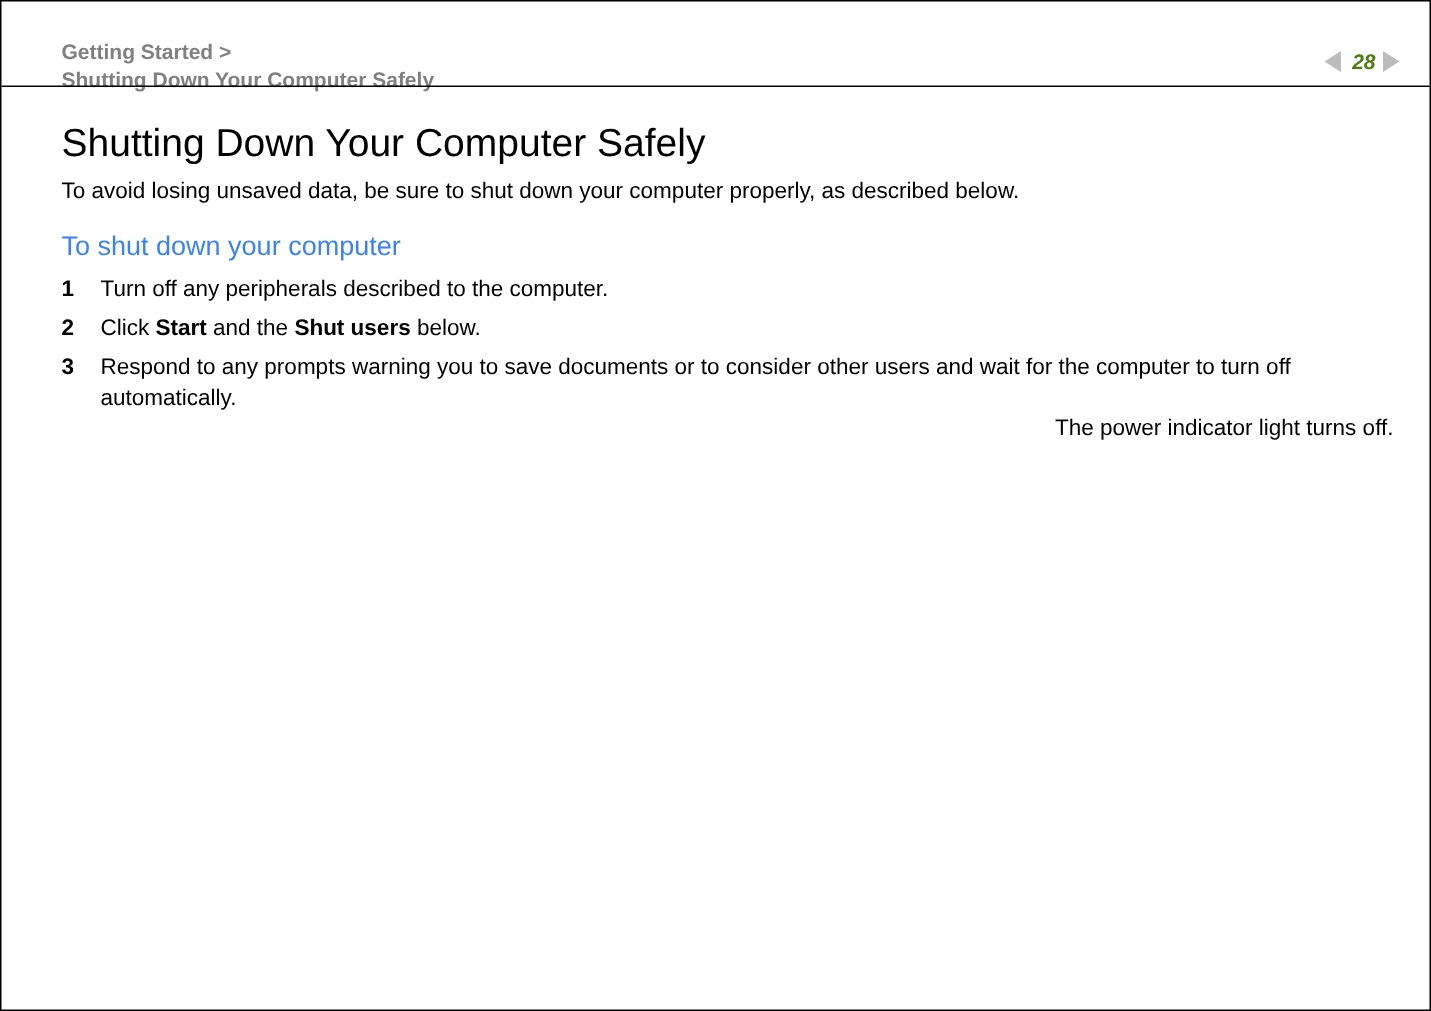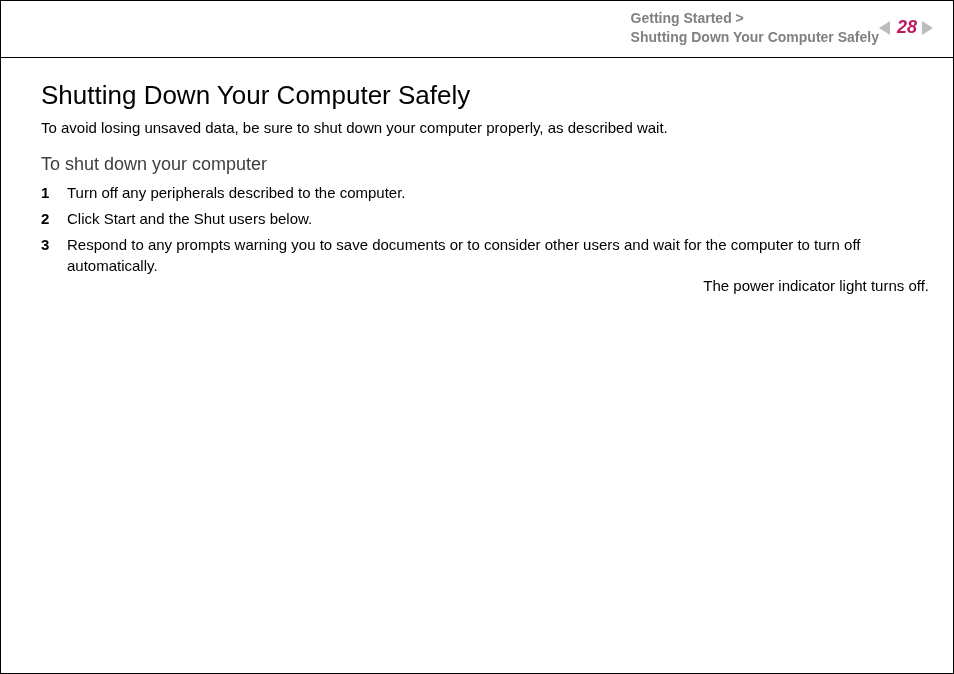--- a/index.html
+++ b/index.html
@@ -14,23 +14,23 @@
   }
   .page {
     box-sizing: border-box;
     width: 954px;
     height: 674px;
     border: 1px solid #000;
     position: relative;
   }
   .header {
     display: flex;
-    justify-content: flex-end;
+    justify-content: space-between;
     align-items: flex-start;
-    padding: 8px 20px 0 40px;
+    padding: 24px 20px 0 40px;
     height: 52px;
     box-sizing: border-box;
   }
   .breadcrumb {
     font-weight: bold;
     color: #808080;
     font-size: 14px;
     line-height: 1.35;
   }
   .pager {
@@ -47,22 +47,22 @@
   }
   .tri-left {
     border-right: 11px solid #bcbcbc;
   }
   .tri-right {
     border-left: 11px solid #bcbcbc;
   }
   .pager .num {
     font-style: italic;
     font-weight: bold;
-    font-size: 18px;
-    color: #be185d;
+    font-size: 14px;
+    color: #4d7c0f;
     margin: 0 1px 0 3px;
   }
   .topline {
     position: absolute;
     left: 0;
     right: 0;
     top: 56px;
     height: 0;
     border-top: 1px solid #000;
   }
@@ -75,21 +75,21 @@
     font-weight: normal;
     margin: 0 0 8px 0;
     line-height: 1.15;
   }
   .intro {
     font-size: 15px;
     margin: 0 0 18px 0;
   }
   .subhead {
     font-size: 18px;
-    color: #404040;
+    color: #3b82f6;
     margin: 0 0 8px 0;
   }
   .steps {
     font-size: 15px;
   }
   .step {
     display: flex;
     margin-bottom: 6px;
     line-height: 1.35;
   }
@@ -98,21 +98,21 @@
     width: 26px;
     flex: 0 0 26px;
   }
   .step .t {
     flex: 1;
   }
   .step .t .line2 {
     display: block;
     text-align: right;
   }
-  b { font-weight: normal; }
+  b { font-weight: bold; }
 </style>
 </head>
 <body>
 
 <div class="page">
 
   <div class="header">
     <div class="breadcrumb">
       <div>Getting Started &gt;</div>
       <div>Shutting Down Your Computer Safely</div>
@@ -121,21 +121,21 @@
       <div class="tri tri-left"></div>
       <span class="num">28</span>
       <div class="tri tri-right"></div>
     </div>
   </div>
 
   <div class="topline"></div>
 
   <div class="content">
     <h1 class="title">Shutting Down Your Computer Safely</h1>
-    <p class="intro">To avoid losing unsaved data, be sure to shut down your computer properly, as described wait.</p>
+    <p class="intro">To avoid losing unsaved data, be sure to shut down your computer properly, as described below.</p>
     <p class="subhead">To shut down your computer</p>
 
     <div class="steps">
 
       <div class="step">
         <div class="n">1</div>
         <div class="t">Turn off any peripherals described to the computer.</div>
       </div>
 
       <div class="step">

